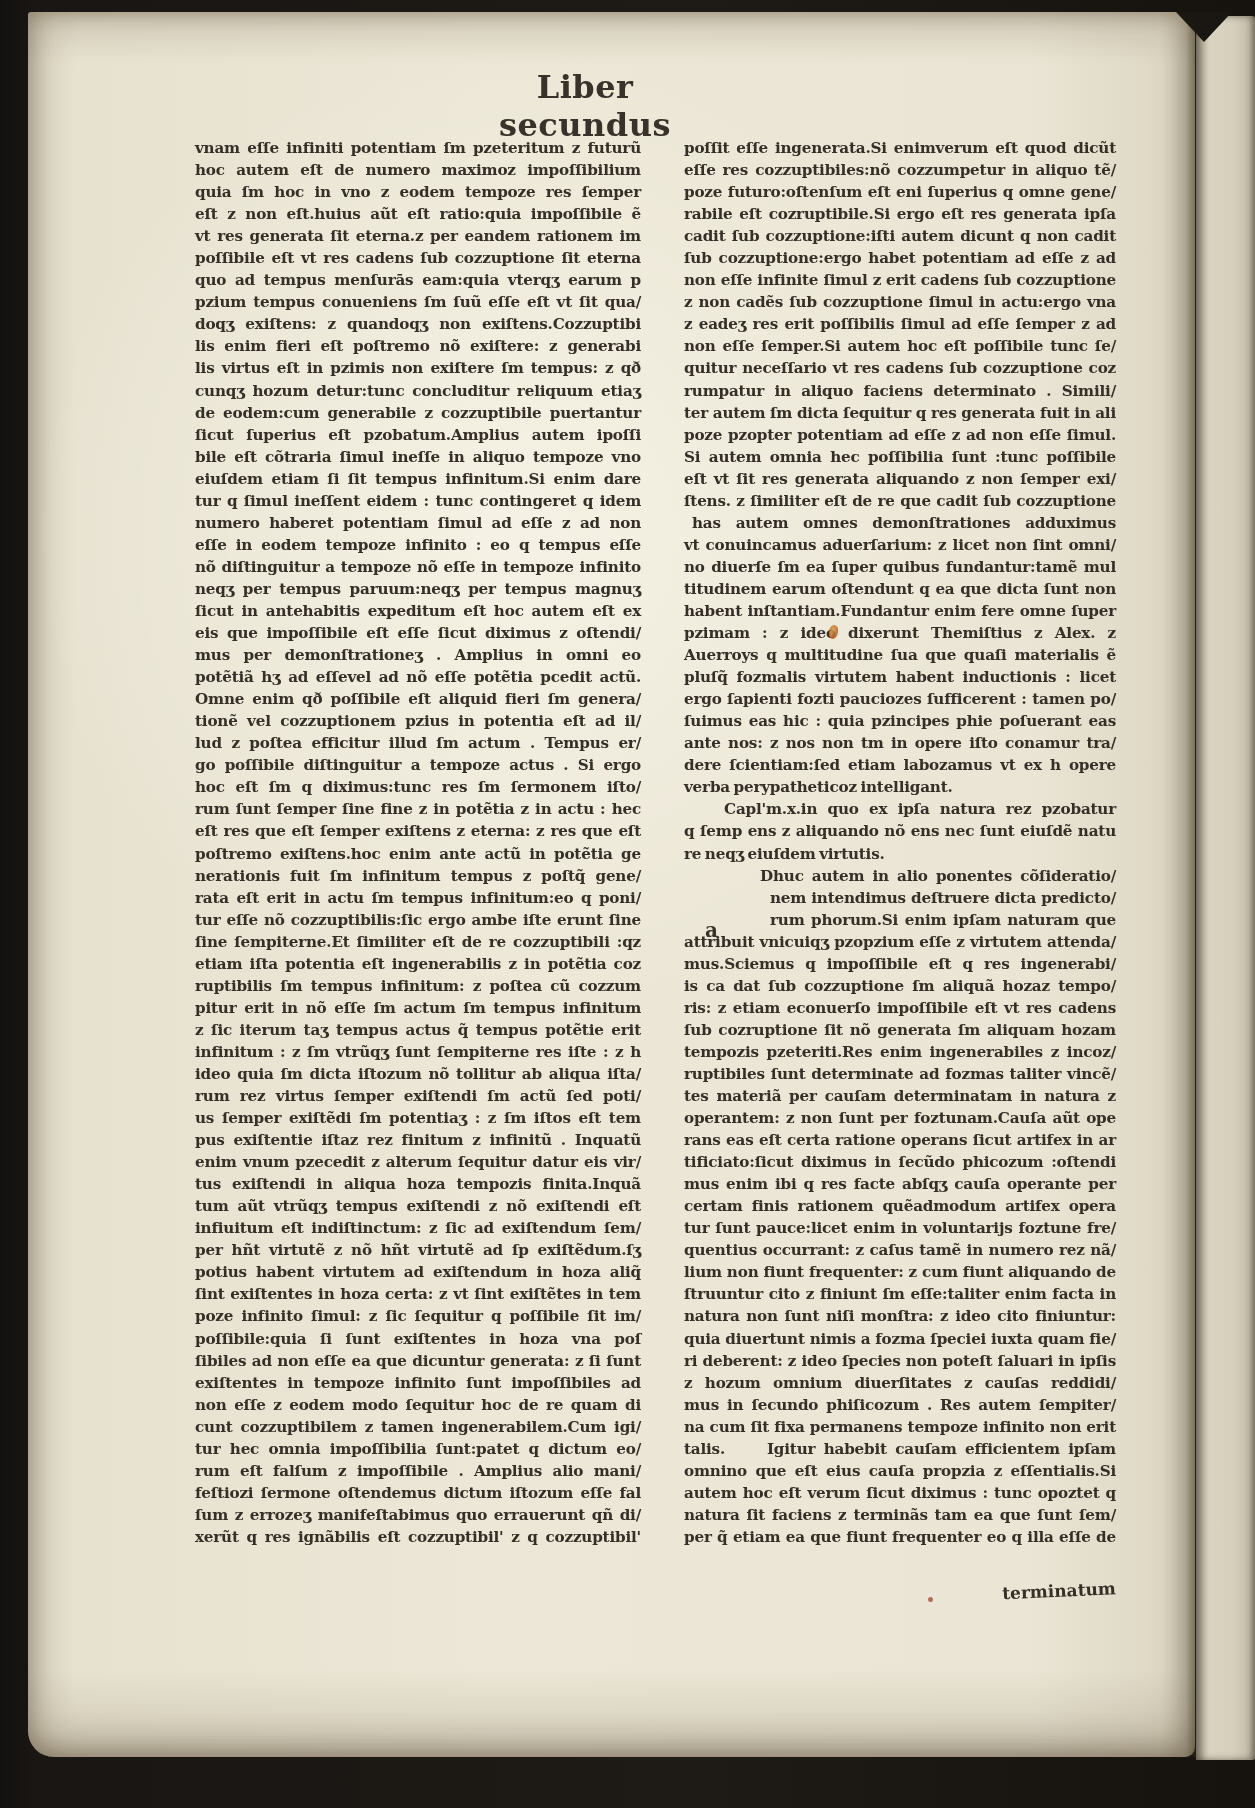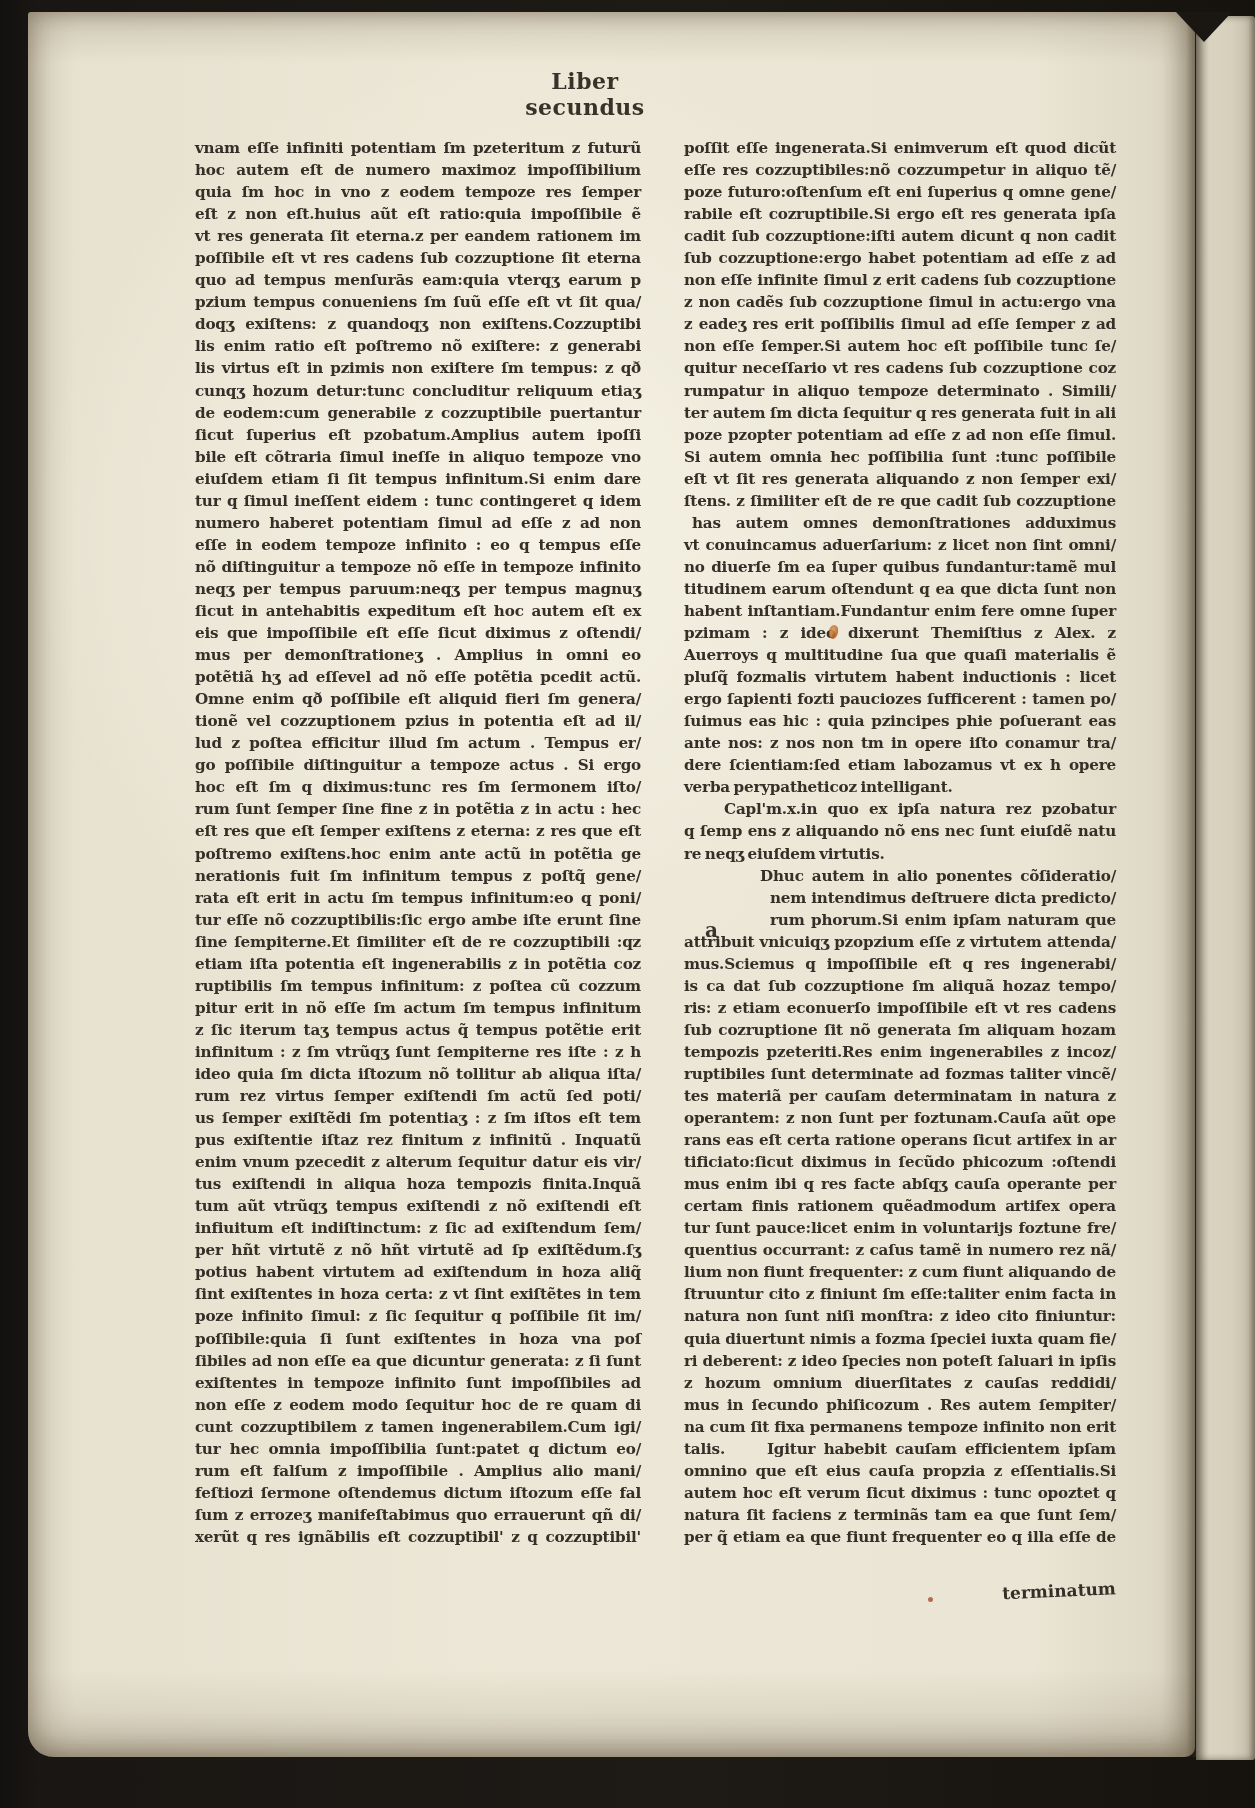--- a/index.html
+++ b/index.html
@@ -23,21 +23,21 @@
     border-radius:0 3px 3px 0;
     box-shadow: inset 7px 0 9px -3px rgba(45,37,25,.55), inset -4px 0 7px rgba(45,37,25,.35);
   }
   .top-notch{
     position:absolute;left:1176px;top:12px;width:0;height:0;
     border-left:28px solid transparent;border-right:28px solid transparent;
     border-top:30px solid #1a1713;
   }
   .running-head{
     position:absolute;left:462px;top:56px;width:190px;
-    text-align:center;font-size:22px;font-weight:700;color:#38322a;
+    text-align:center;font-size:32px;font-weight:700;color:#38322a;
     letter-spacing:.5px;
   }
   .col{position:absolute;top:125px;color:#352f28;}
   .col-left{left:167px;width:446px;}
   .col-right{left:656px;width:432px;}
   .text-line{
     height:22.05px;line-height:22.05px;font-size:15.2px;font-weight:700;
     letter-spacing:-0.2px;word-spacing:-1.5px;
     text-align:justify;text-align-last:justify;
   }
@@ -74,21 +74,21 @@
   <div class="col col-left">
       <div class="text-line">vnam eſſe infiniti potentiam ſm pzeteritum z futurũ</div>
       <div class="text-line">hoc autem eſt de numero maximoz impoſſibilium</div>
       <div class="text-line">quia ſm hoc in vno z eodem tempoze res ſemper</div>
       <div class="text-line">eſt z non eſt.huius aũt eſt ratio:quia impoſſibile ẽ</div>
       <div class="text-line">vt res generata ſit eterna.z per eandem rationem im</div>
       <div class="text-line">poſſibile eſt vt res cadens ſub cozzuptione ſit eterna</div>
       <div class="text-line">quo ad tempus menſurās eam:quia vterqʒ earum p</div>
       <div class="text-line">pzium tempus conueniens ſm ſuũ eſſe eſt vt ſit qua/</div>
       <div class="text-line">doqʒ exiſtens: z quandoqʒ non exiſtens.Cozzuptibi</div>
-      <div class="text-line">lis enim ratio eſt poſtremo nõ exiſtere: z generabi</div>
+      <div class="text-line">lis enim fieri eſt poſtremo nõ exiſtere: z generabi</div>
       <div class="text-line">lis virtus eſt in pzimis non exiſtere ſm tempus: z qð</div>
       <div class="text-line">cunqʒ hozum detur:tunc concluditur reliquum etiaʒ</div>
       <div class="text-line">de eodem:cum generabile z cozzuptibile puertantur</div>
       <div class="text-line">ſicut ſuperius eſt pzobatum.Amplius autem ipoſſi</div>
       <div class="text-line">bile eſt cõtraria ſimul ineſſe in aliquo tempoze vno</div>
       <div class="text-line">eiuſdem etiam ſi ſit tempus infinitum.Si enim dare</div>
       <div class="text-line">tur q ſimul ineſſent eidem : tunc contingeret q idem</div>
       <div class="text-line">numero haberet potentiam ſimul ad eſſe z ad non</div>
       <div class="text-line">eſſe in eodem tempoze infinito : eo q tempus eſſe</div>
       <div class="text-line">nõ diſtinguitur a tempoze nõ eſſe in tempoze infinito</div>
@@ -142,21 +142,21 @@
       <div class="text-line">eſſe res cozzuptibiles:nõ cozzumpetur in aliquo tẽ/</div>
       <div class="text-line">poze futuro:oſtenſum eſt eni ſuperius q omne gene/</div>
       <div class="text-line">rabile eſt cozruptibile.Si ergo eſt res generata ipſa</div>
       <div class="text-line">cadit ſub cozzuptione:iſti autem dicunt q non cadit</div>
       <div class="text-line">ſub cozzuptione:ergo habet potentiam ad eſſe z ad</div>
       <div class="text-line">non eſſe infinite ſimul z erit cadens ſub cozzuptione</div>
       <div class="text-line">z non cadẽs ſub cozzuptione ſimul in actu:ergo vna</div>
       <div class="text-line">z eadeʒ res erit poſſibilis ſimul ad eſſe ſemper z ad</div>
       <div class="text-line">non eſſe ſemper.Si autem hoc eſt poſſibile tunc ſe/</div>
       <div class="text-line">quitur neceſſario vt res cadens ſub cozzuptione coz</div>
-      <div class="text-line">rumpatur in aliquo tempoze determinato . Simili/</div>
+      <div class="text-line">rumpatur in aliquo faciens determinato . Simili/</div>
       <div class="text-line">ter autem ſm dicta ſequitur q res generata fuit in ali</div>
       <div class="text-line">poze pzopter potentiam ad eſſe z ad non eſſe ſimul.</div>
       <div class="text-line">Si autem omnia hec poſſibilia ſunt :tunc poſſibile</div>
       <div class="text-line">eſt vt ſit res generata aliquando z non ſemper exi/</div>
       <div class="text-line">ſtens. z ſimiliter eſt de re que cadit ſub cozzuptione</div>
       <div class="text-line" style="padding-left: 8px;">has autem omnes demonſtrationes adduximus</div>
       <div class="text-line">vt conuincamus aduerſarium: z licet non ſint omni/</div>
       <div class="text-line">no diuerſe ſm ea ſuper quibus fundantur:tamẽ mul</div>
       <div class="text-line">titudinem earum oſtendunt q ea que dicta ſunt non</div>
       <div class="text-line">habent inſtantiam.Fundantur enim fere omne ſuper</div>

